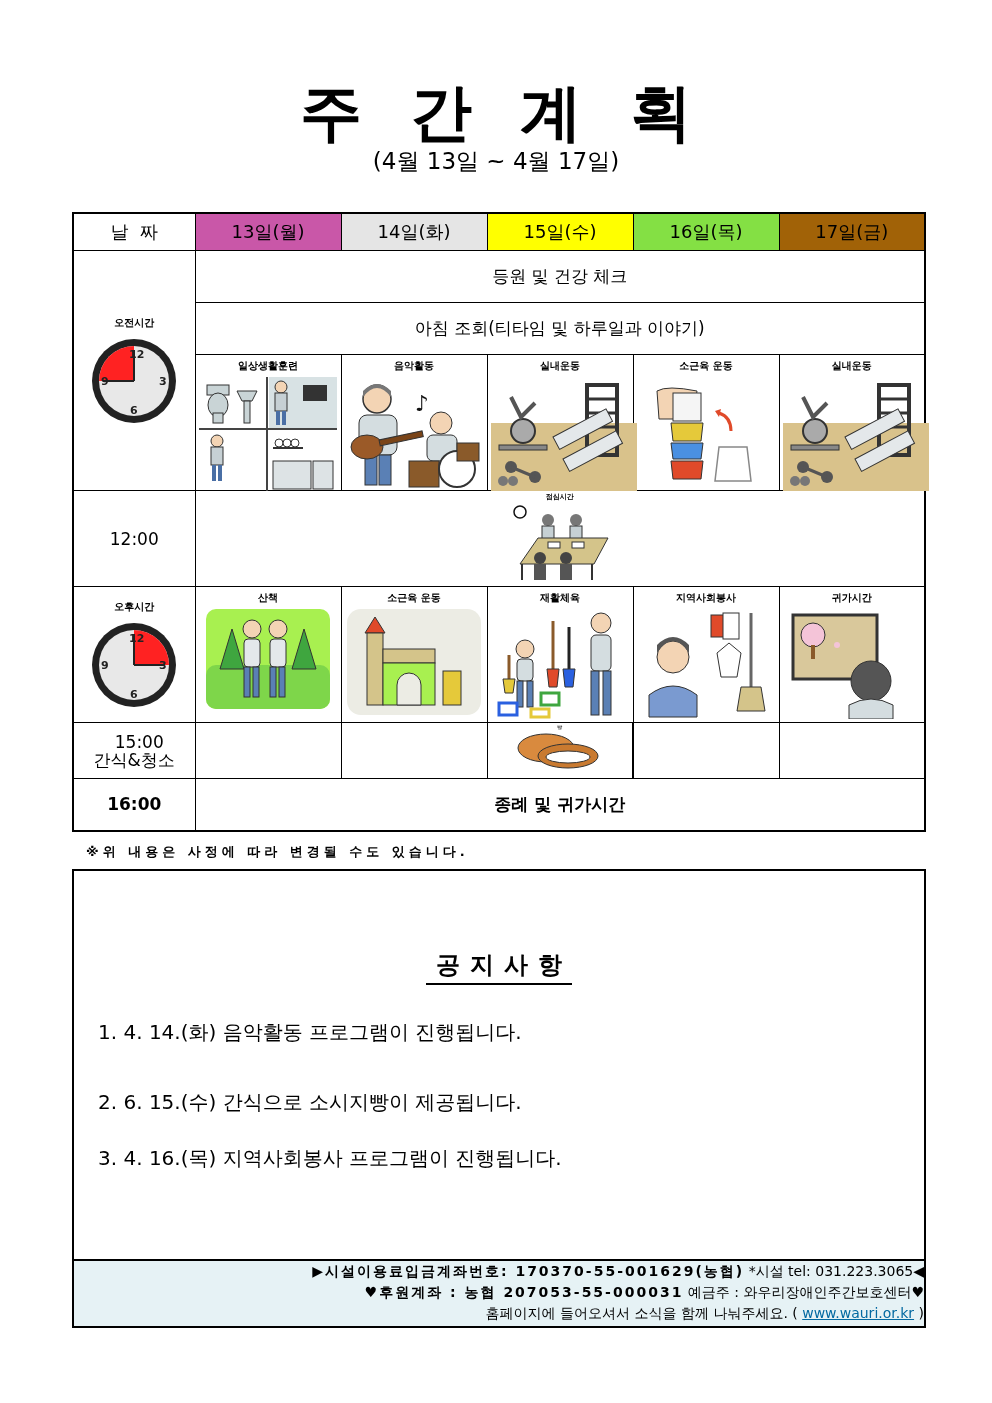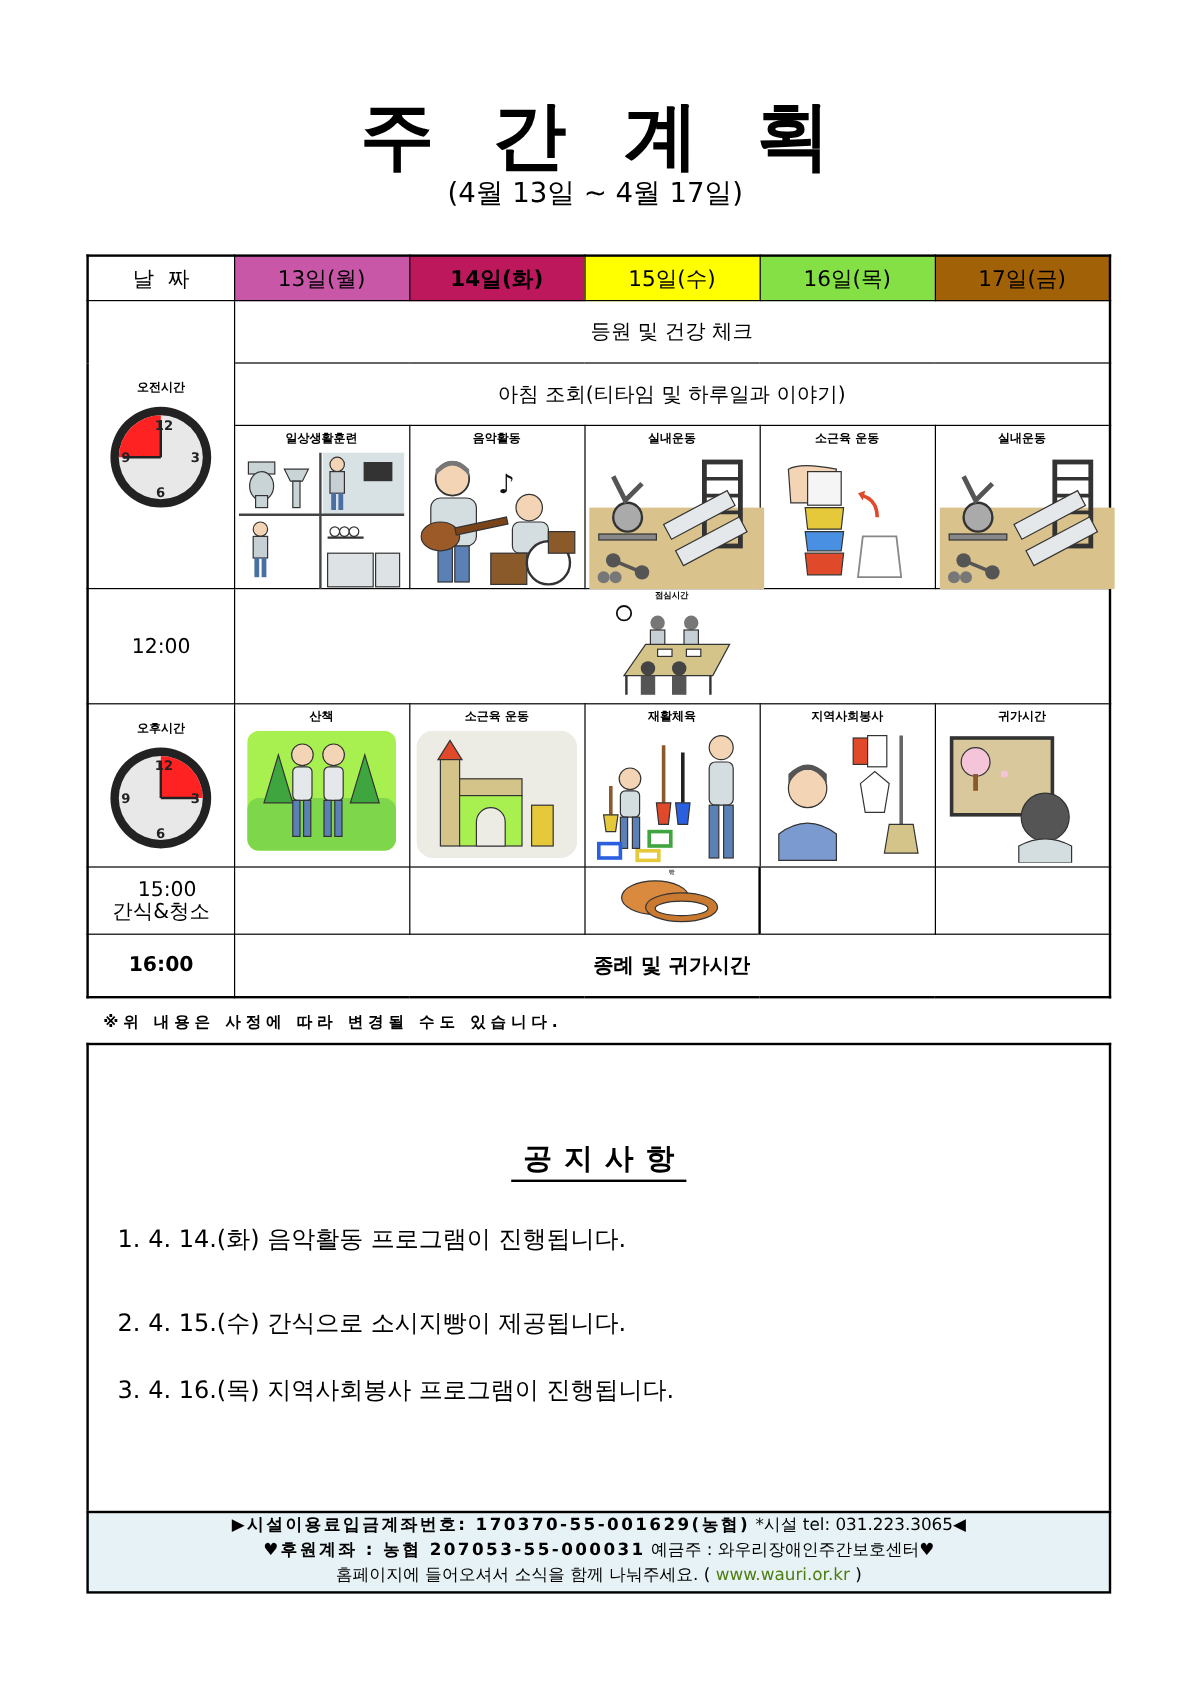--- a/index.html
+++ b/index.html
@@ -15,44 +15,44 @@
   .pic { margin: 4px auto 0; width: 138px; height: 110px; position: relative; }
   .clock-wrap { display: flex; flex-direction: column; align-items: center; }
   .clock-lbl { font-size: 10px; font-weight: bold; margin-bottom: 6px; }
   .note { position: absolute; left: 86px; top: 843px; font-size: 13px; font-weight: bold; letter-spacing: 4px; }
 
   .notice { position: absolute; left: 72px; top: 869px; width: 850px; height: 390px; border: 2px solid #000; border-bottom: none; }
   .notice-title { position: absolute; top: 78px; left: 0; width: 850px; text-align: center; }
   .notice-title span { font-size: 24px; font-weight: bold; letter-spacing: 10px; border-bottom: 2px solid #000; padding: 0 0 4px 10px; margin-top: 17px; }
   .notice-item { position: absolute; left: 24px; font-size: 20px; }
 
-  .footer { position: absolute; left: 72px; top: 1259px; width: 850px; height: 65px; background: #e6f2f5; border: 2px solid #000; text-align: center; font-size: 14px; line-height: 21px; }
+  .footer { position: absolute; left: 72px; top: 1259px; width: 850px; height: 65px; background: #e6f2f5; border: 2px solid #000; text-align: right; font-size: 14px; line-height: 21px; }
   .footer .b { font-weight: bold; letter-spacing: 2px; }
-  .footer a { color: #4d7c0f; }
+  .footer a { color: #0369a1; text-decoration: underline; }
 </style>
 </head>
 <body>
 
 <div class="title">주간계획</div>
 <div class="subtitle">(4월 13일 ~ 4월 17일)</div>
 
 <table class="sched">
   <colgroup>
     <col style="width:122px">
       <col style="width:146px">
       <col style="width:146px">
       <col style="width:146px">
       <col style="width:146px">
       <col style="width:146px">
   </colgroup>
   <tbody>
       <tr class="hdr">
     <td style="white-space:pre;">날  짜</td>
     <td style="background:#c957a8;">13일(월)</td>
-    <td style="background:#be185d;font-weight:bold;">14일(화)</td>
+    <td style="background:#e5e5e5;">14일(화)</td>
     <td style="background:#ffff00;">15일(수)</td>
     <td style="background:#84e044;">16일(목)</td>
     <td style="background:#a16207;">17일(금)</td>
   </tr>
   <tr style="height:52px;">
     <td rowspan="3">
       <div class="clock-wrap">
         <div class="clock-lbl">오전시간</div>
         <svg width="90" height="90" viewBox="0 0 90 90">
           <circle cx="45" cy="45" r="42" fill="#222"></circle>
@@ -333,21 +333,21 @@
     <td colspan="5">종례 및 귀가시간</td>
   </tr>
 </tbody>
   </table>
 
 <div class="note">※위 내용은 사정에 따라 변경될 수도 있습니다.</div>
 
 <div class="notice">
   <div class="notice-title"><span>공지사항</span></div>
   <div class="notice-item" style="top:148px;">1. 4. 14.(화) 음악활동 프로그램이 진행됩니다.</div>
-  <div class="notice-item" style="top:218px;">2. 4. 15.(수) 간식으로 소시지빵이 제공됩니다.</div>
+  <div class="notice-item" style="top:218px;">2. 6. 15.(수) 간식으로 소시지빵이 제공됩니다.</div>
   <div class="notice-item" style="top:274px;">3. 4. 16.(목) 지역사회봉사 프로그램이 진행됩니다.</div>
 </div>
 
 <div class="footer">
   <div>
     <span class="b">▶시설이용료입금계좌번호: </span><span class="b">170370-55-001629(농협)</span><span> *시설 tel: 031.223.3065◀</span>
   </div>
   <div>
     <span class="b">♥후원계좌 : 농협 </span><span class="b">207053-55-000031</span><span> 예금주 : 와우리장애인주간보호센터♥</span>
   </div>

